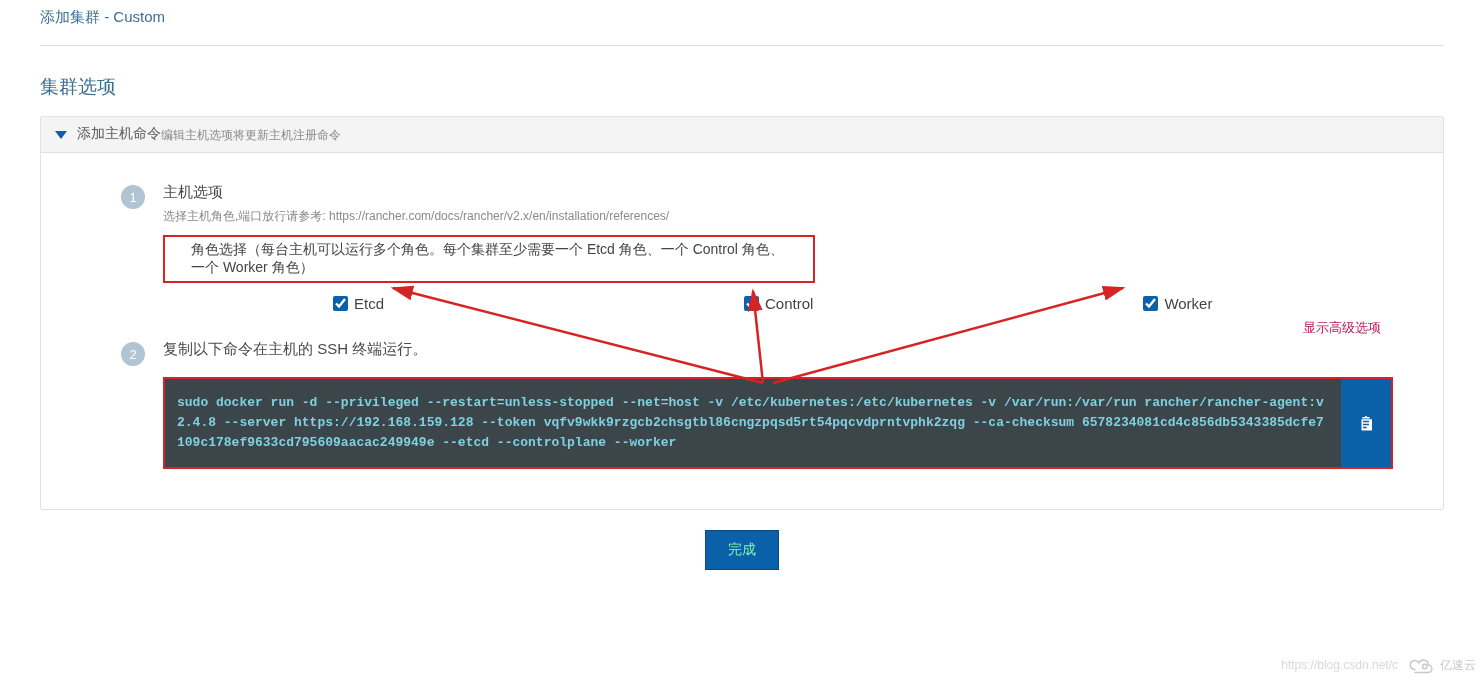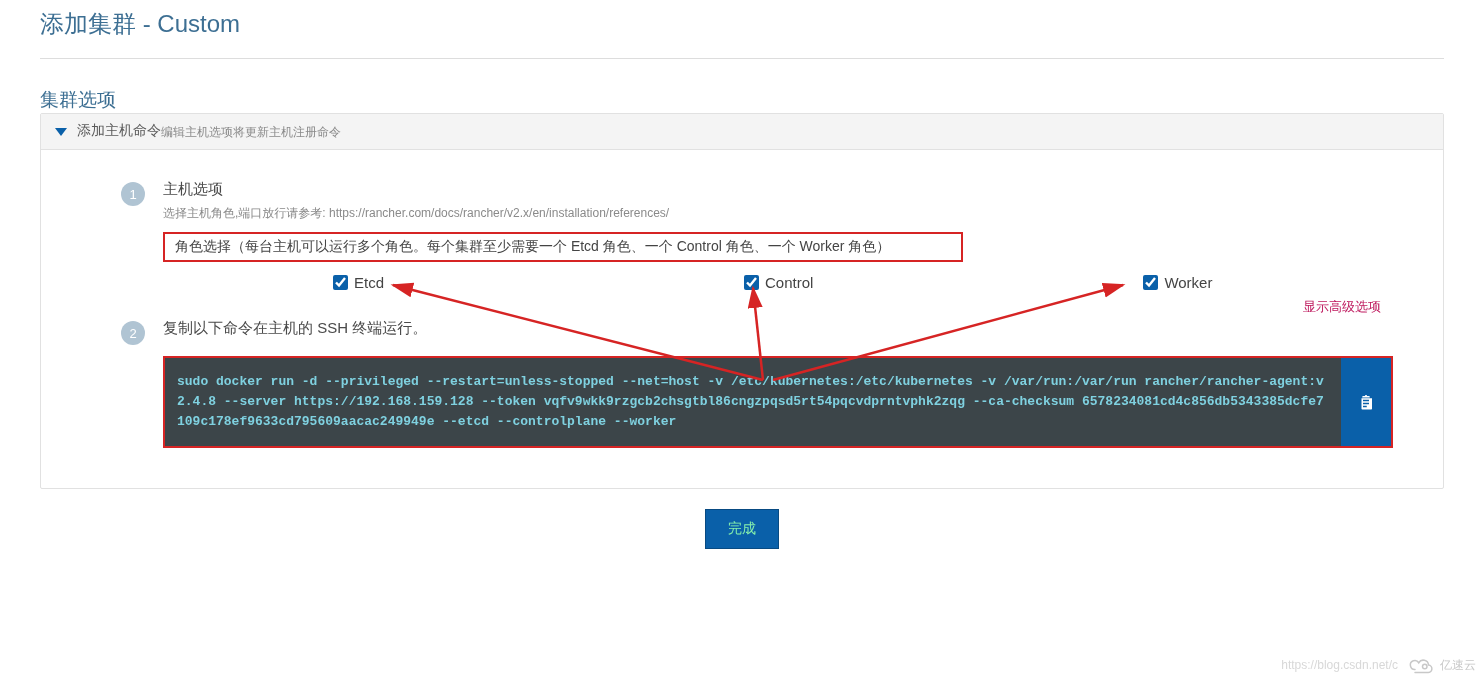--- a/index.html
+++ b/index.html
@@ -8,35 +8,36 @@
     background: #fff;
     color: #444;
     font-size: 14px;
     width: 1484px;
   }
   .page {
     padding: 0 40px;
     position: relative;
   }
   h1.page-title {
-    font-size: 24px;
+    font-size: 15px;
     font-weight: 400;
     color: #3d6f93;
     margin-top: 8px;
     margin-bottom: 18px;
   }
   hr.title-rule {
     border: none;
     border-top: 1px solid #ddd;
     margin-bottom: 28px;
   }
   h2.section-title {
     font-size: 19px;
     font-weight: 400;
     color: #3d6f93;
+    margin-bottom: 16px;
   }
   .panel {
     border: 1px solid #e1e1e1;
     border-radius: 2px;
     margin-bottom: 20px;
   }
   .panel-header {
     background: #f4f4f4;
     padding: 8px 14px;
     display: flex;
@@ -84,25 +85,25 @@
     color:#4a4a4a;
     margin-bottom: 6px;
   }
   .step-hint {
     font-size: 12px;
     color:#8a8a8a;
     margin-bottom: 10px;
   }
   .role-box {
     border: 2px solid #d62424;
-    padding: 4px 10px;
+    padding: 4px 26px;
     font-size: 14px;
     color:#444;
     display:inline-block;
-    width: 800px;
+    width: 652px;
     margin-bottom: 8px;
   }
   .roles-row {
     position: relative;
     display:flex;
     margin-top: 4px;
   }
   .role {
     display:flex;
     align-items:center;

